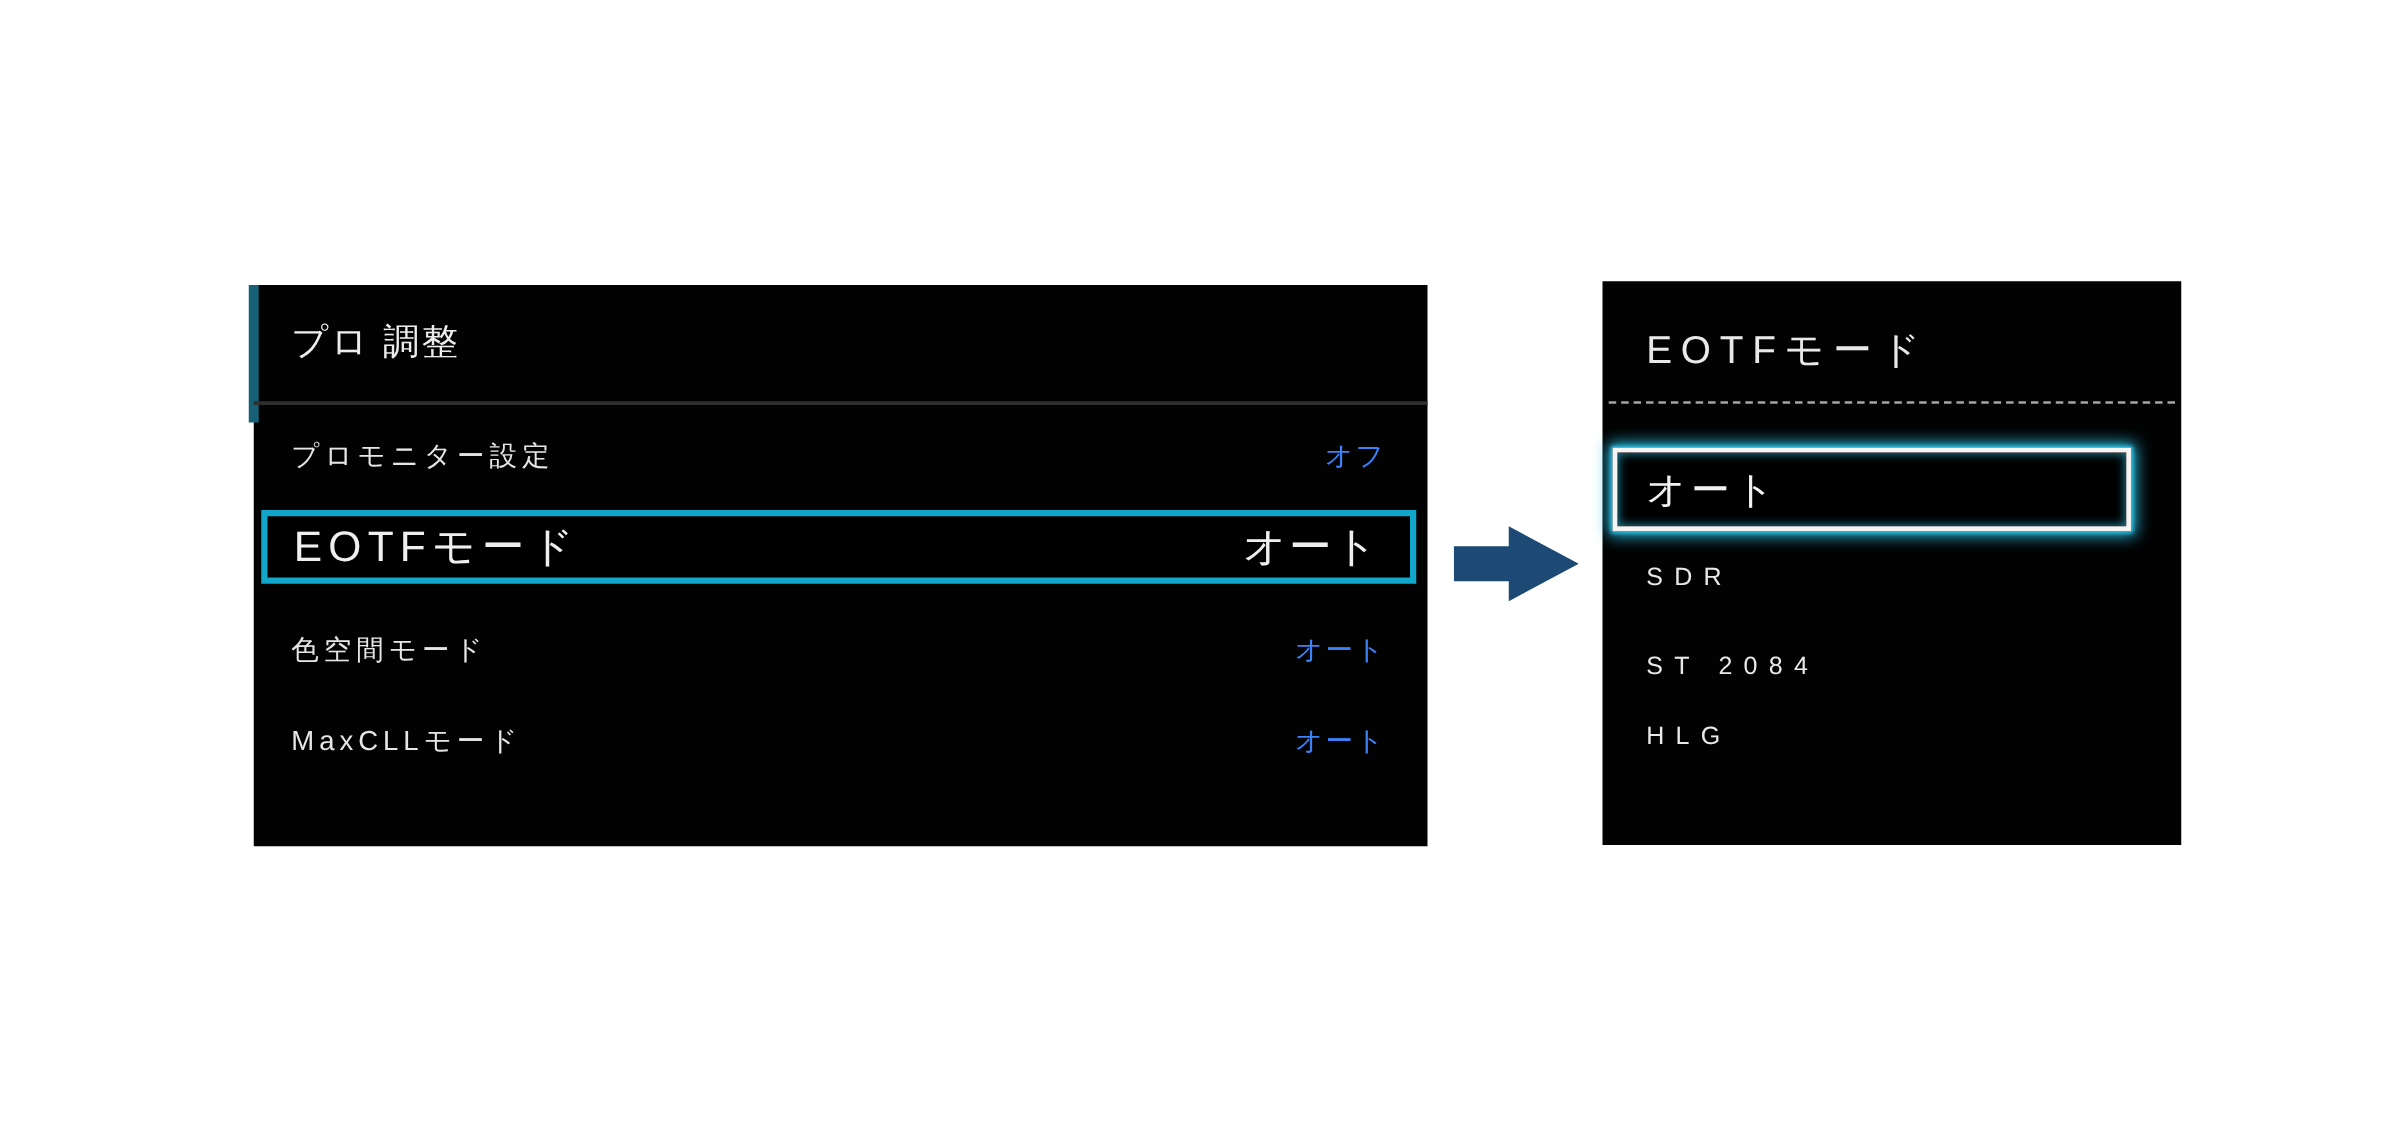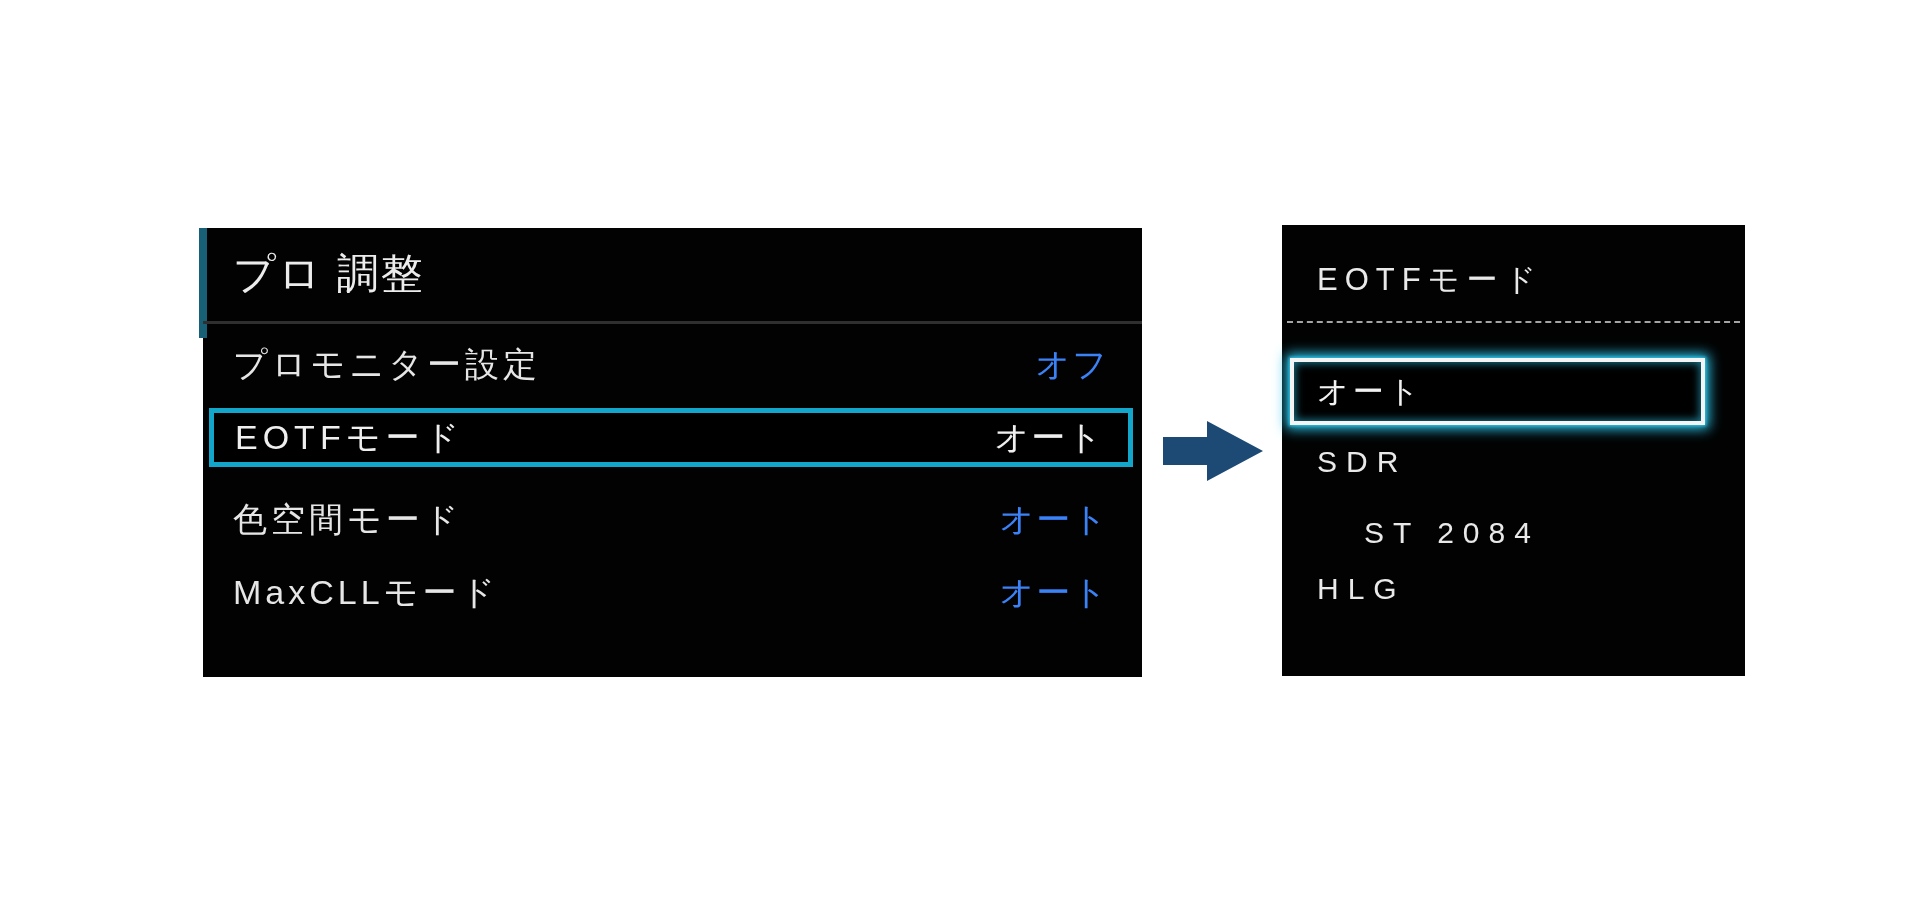--- a/index.html
+++ b/index.html
@@ -31,31 +31,31 @@
     color:var(--text-light);
   }
   
   .left-panel{ left:203px; top:228px; width:939px; height:449px; }
   .accent-bar{
     position:absolute; left:-4px; top:0; width:8px; height:110px;
     background:var(--accent-teal);
   }
   .left-title{
     position:absolute; left:30px; top:22px;
-    font-size:42px; line-height:48px; letter-spacing:2px;
+    font-size:29px; line-height:48px; letter-spacing:2px;
     color:#ececec; white-space:nowrap; font-weight:400;
   }
   .left-divider{
     position:absolute; left:0; right:0; top:93px; height:3px;
     background:var(--divider-gray);
   }
   .menu-row{
     position:absolute; left:30px; right:33px; height:44px;
     display:flex; align-items:center; justify-content:space-between;
-    font-size:34px; white-space:nowrap;
+    font-size:22px; white-space:nowrap;
   }
   .menu-row .label{ letter-spacing:4px; color:#e6e6e6; }
   .menu-row .value{ letter-spacing:2px; color:#3b82f6; }
   .row-1{ top:115px; }
   .row-3{ top:270px;font-family:Liberation Serif, serif; }
   .row-4{ top:343px; }
   .menu-row-selected{
     position:absolute; left:6px; right:9px; top:180px; height:49px;
     border:5px solid var(--highlight-cyan);
     background:#000;
@@ -75,24 +75,24 @@
     position:absolute; left:35px; top:37px;
     font-size:31px; line-height:36px; letter-spacing:7px;
     color:#e9e9e9; white-space:nowrap;
   }
   .right-divider{
     position:absolute; left:5px; right:5px; top:96px; height:0;
     border-top:2px dashed var(--dash-gray);
   }
   .option{
     position:absolute; left:35px; height:36px; line-height:36px;
-    font-size:30px; letter-spacing:9px; color:#e9e9e9; white-space:nowrap;
+    font-size:20px; letter-spacing:9px; color:#e9e9e9; white-space:nowrap;
   }
   .option-sdr{ top:219px; }
-  .option-st2084{ top:290px;margin-left:47px; }
+  .option-st2084{ top:290px; }
   .option-hlg{ top:346px; }
   .option-selected{
     position:absolute; left:8px; top:133px; width:384px; height:59px;
     background:#000;
     border:4px solid var(--white-border);
     box-shadow:0 0 12px 4px var(--glow-cyan), 0 0 3px 1px var(--glow-cyan),
                inset 0 0 8px 1px rgba(44,195,232,0.65);
     display:flex; align-items:center;
     padding-left:23px;
     font-size:31px; letter-spacing:4px; color:#f2f2f2; white-space:nowrap;

